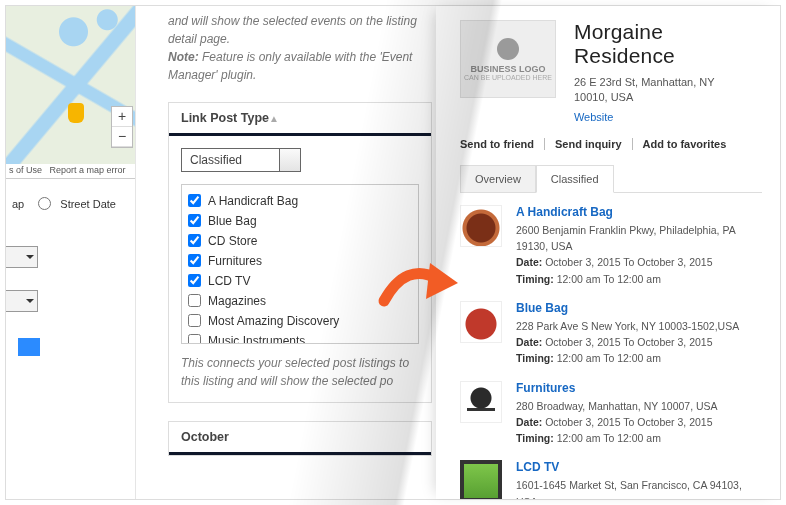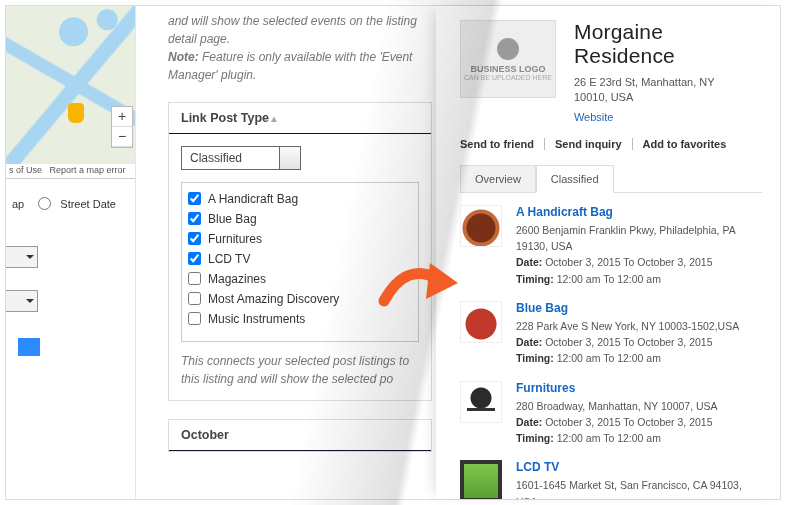--- a/index.html
+++ b/index.html
@@ -25,21 +25,21 @@
 .minisel:after{content:"";position:absolute;right:3px;top:8px;border:4px solid transparent;border-top-color:#333}
 .swatch{margin:26px 0 0 -10px;width:48px;height:18px}
 .swatch span{display:inline-block;width:22px;height:18px;vertical-align:top}
 .swatch .b{background:#2b8bff}
 
 
 .midcol{position:absolute;left:130px;top:0;bottom:0;width:310px;padding:6px 14px 0 32px;overflow:hidden;background:#fff}
 .help{font-style:italic;color:#777;font-size:12px;line-height:1.5;margin-bottom:18px}
 .help b{font-style:italic}
 .panel{border:1px solid #ddd;margin-bottom:18px}
-.panel-hd{display:flex;align-items:center;padding:8px 12px;font-weight:bold;font-size:12.5px;border-bottom:1px solid #0f172a}
+.panel-hd{display:flex;align-items:center;padding:8px 12px;font-weight:bold;font-size:12.5px;border-bottom:3px solid #0f172a}
 .panel-hd .tri{color:#aaa;font-size:10px}
 .panel-bd{padding:12px}
 .sel{display:inline-block;border:1px solid #666;height:24px;position:relative;min-width:120px;background:#fff}
 .sel span{display:inline-block;padding:4px 26px 4px 8px;font-size:12px}
 .sel:after{content:"";position:absolute;right:0;top:0;width:20px;height:100%;border-left:1px solid #666;background:linear-gradient(#fafafa,#e4e4e4)}
 .sel:before{content:"";position:absolute;right:5px;top:9px;border:4px solid transparent;border-top-color:#333}
 .chkbox{border:1px solid #ccc;margin-top:12px;height:160px;overflow-y:scroll;padding:6px 4px}
 .chkbox label{display:block;padding:3px 2px;font-size:12px;color:#333}
 .chkbox input{margin-right:7px;vertical-align:-2px}
 
@@ -121,20 +121,21 @@
     <div class="panel">
       <div class="panel-hd">
         <span>Link Post Type</span>
         <span class="tri">▲</span>
       </div>
       <div class="panel-bd">
         <div class="sel"><span>Classified</span></div>
         <div class="chkbox" id="optlist">
             <label><input type="checkbox" checked="" style="">A Handicraft Bag</label>
             <label><input type="checkbox" checked="" style="">Blue Bag</label>
+            <label><input type="checkbox" checked="" style="">CD Store</label>
             <label><input type="checkbox" checked="" style="">Furnitures</label>
             <label><input type="checkbox" checked="" style="">LCD TV</label>
             <label><input type="checkbox" style="">Magazines</label>
             <label><input type="checkbox" style="">Most Amazing Discovery</label>
             <label><input type="checkbox" style="">Music Instruments</label>
           </div>
         <p class="help" style="margin:10px 0 0">
           <span>This connects your selected post listings to</span><br>
           <span>this listing and will show the selected po</span><br>
         </p>

